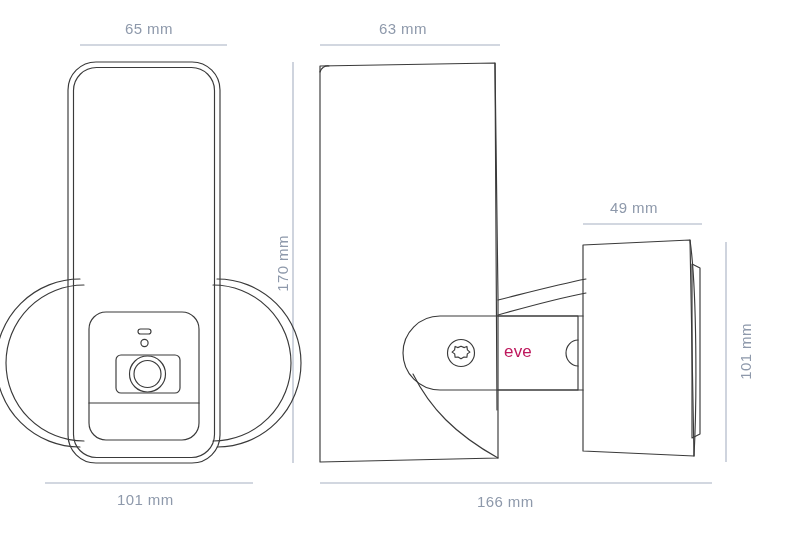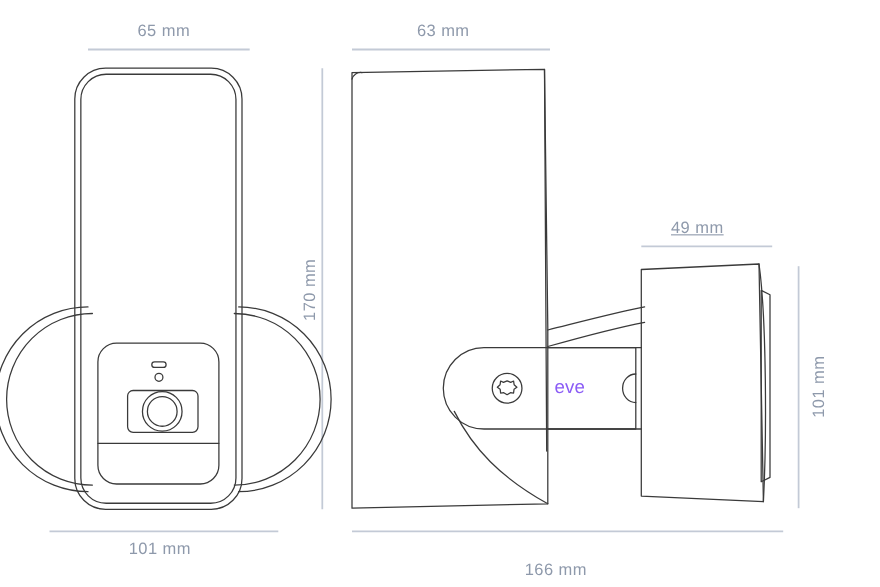--- a/index.html
+++ b/index.html
@@ -31,21 +31,21 @@
     letter-spacing: 0.4px;
     white-space: nowrap;
     user-select: none;
   }
   .dim-label.vertical {
     transform-origin: 50% 50%;
     transform: rotate(-90deg);
   }
   .brand-label {
     position: absolute;
-    color: #8b5cf6;
+    color: #be185d;
     font-family: "Liberation Sans", sans-serif;
     font-size: 17px;
     letter-spacing: 0.2px;
     white-space: nowrap;
     user-select: none;
   }
 </style>
 </head>
 <body>
 
@@ -152,21 +152,21 @@
   </svg>
 
   <div class="dim-label" style="left:125px; top:20px;">65 mm</div>
 
   <div class="dim-label" style="left:117px; top:491px;">101 mm</div>
 
   <div class="dim-label vertical" style="left:249px; top:255px; width:66px; text-align:center;">170 mm</div>
 
   <div class="dim-label" style="left:379px; top:20px;">63 mm</div>
 
-  <div class="dim-label" style="left:477px; top:510px;">166 mm</div>
+  <div class="dim-label" style="left:477px; top:493px;">166 mm</div>
 
-  <div class="dim-label" style="left:610px; top:199px;text-decoration:underline;">49 mm</div>
+  <div class="dim-label" style="left:610px; top:199px;">49 mm</div>
 
   <div class="dim-label vertical" style="left:712px; top:343px; width:66px; text-align:center;">101 mm</div>
 
   <div class="brand-label" style="left:504px; top:342px;">eve</div>
 
 </div>
 
 </body></html>

